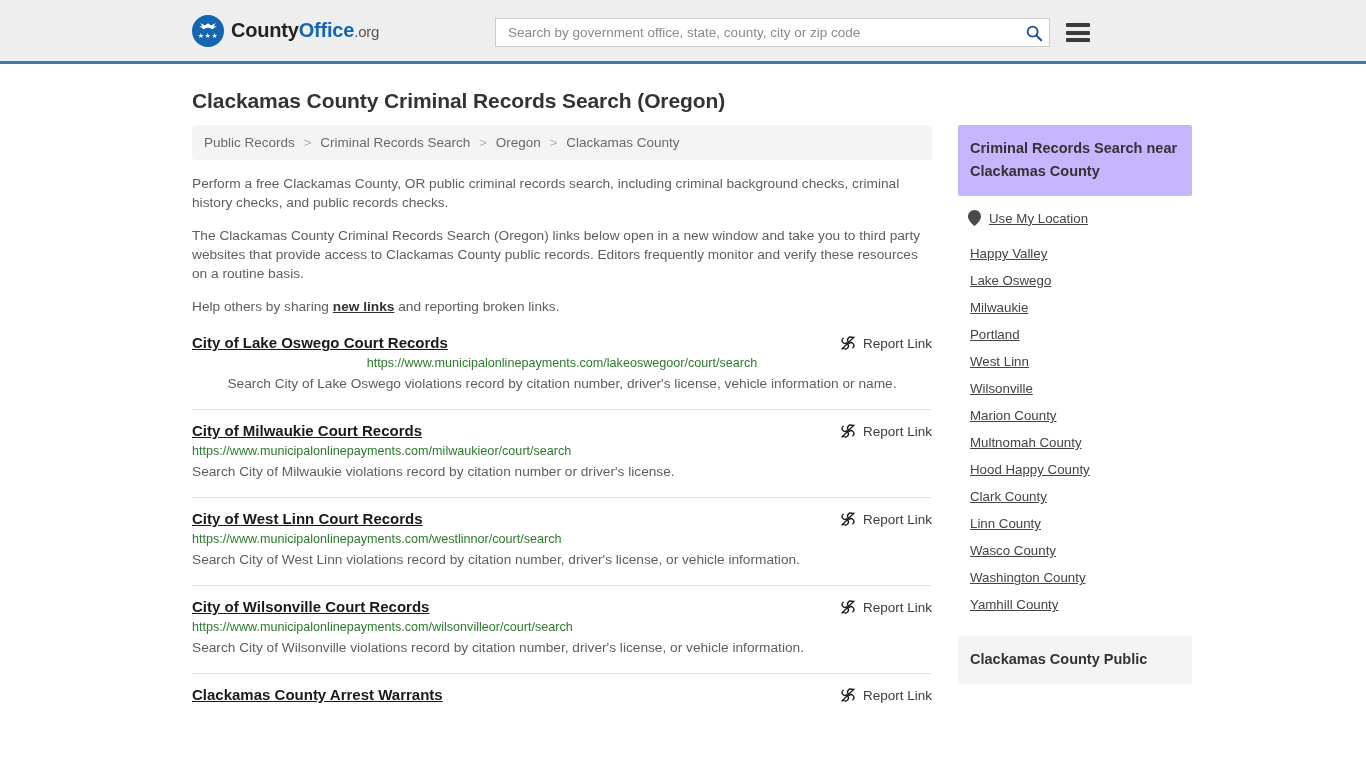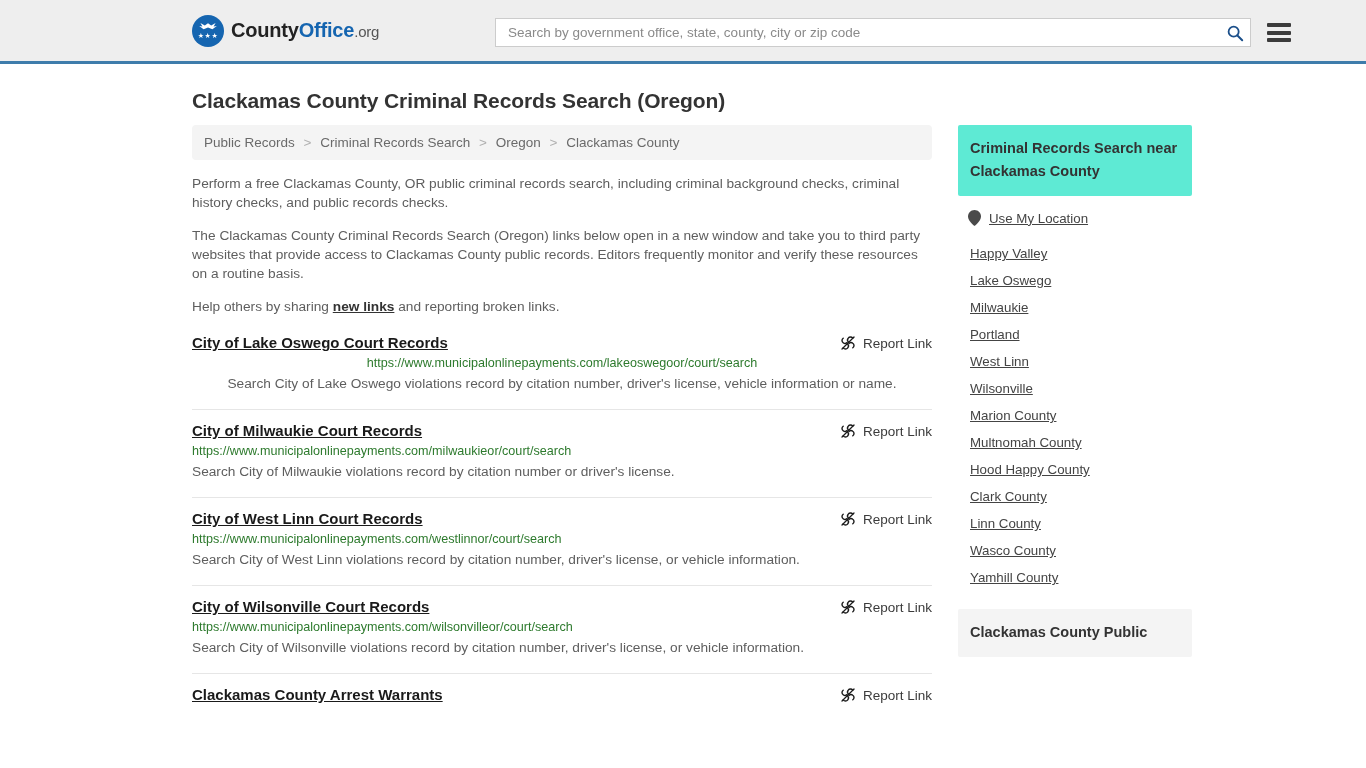--- a/index.html
+++ b/index.html
@@ -56,21 +56,21 @@
   .logo-text .org { color: #555555; font-size: 15px; }
 
   .search-area {
     position: absolute;
     left: 495px;
     top: 18px;
     display: flex;
     align-items: center;
   }
   .search-box {
-    width: 756px;
+    width: 555px;
     height: 29px;
     background: #ffffff;
     border: 1px solid #cccccc;
     display: flex;
     align-items: center;
     padding: 0 6px 0 10px;
   }
   .search-box input {
     flex: 1;
     border: none;
@@ -179,21 +179,21 @@
   }
   .result-desc {
     font-size: 13.7px;
     line-height: 24px;
     color: #5e5e5e;
   }
 
   
   .side-panel { margin-bottom: 18px; }
   .side-head {
-    background: #5eead4;
+    background: #c4b5fd;
     padding: 12px 12px 13px 12px;
     font-size: 14.5px;
     font-weight: bold;
     color: #333333;
     line-height: 23px;
     border-radius: 2px;
   }
   .side-list { padding: 8px 0 0 0; }
   .side-item {
     padding: 6px 0 6px 12px;
@@ -381,20 +381,21 @@
             <div class="side-item"><a>Milwaukie</a></div>
             <div class="side-item"><a>Portland</a></div>
             <div class="side-item"><a>West Linn</a></div>
             <div class="side-item"><a>Wilsonville</a></div>
             <div class="side-item"><a>Marion County</a></div>
             <div class="side-item"><a>Multnomah County</a></div>
             <div class="side-item"><a>Hood Happy County</a></div>
             <div class="side-item"><a>Clark County</a></div>
             <div class="side-item"><a>Linn County</a></div>
             <div class="side-item"><a>Wasco County</a></div>
+            <div class="side-item"><a>Washington County</a></div>
             <div class="side-item"><a>Yamhill County</a></div>
           </div>
       </div>
 
       <div class="side-head-cut">Clackamas County Public</div>
     </div>
 
   </div>
 </div>
 

